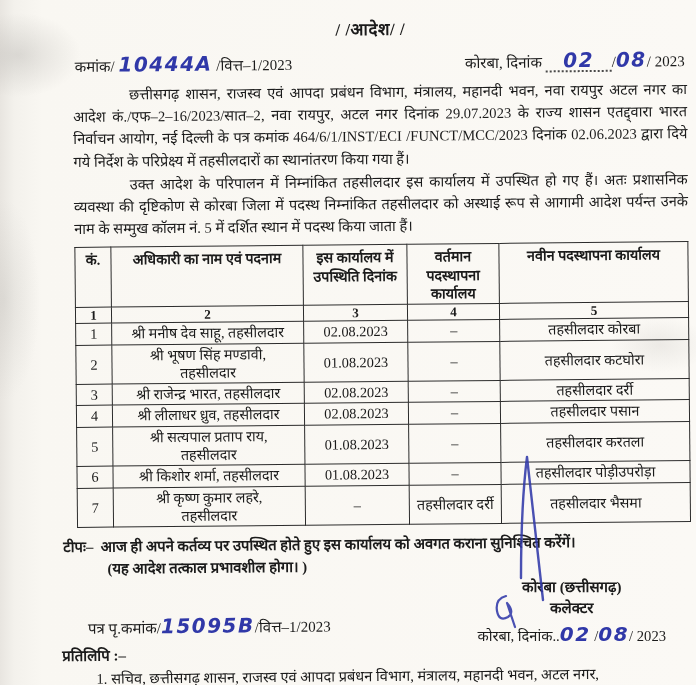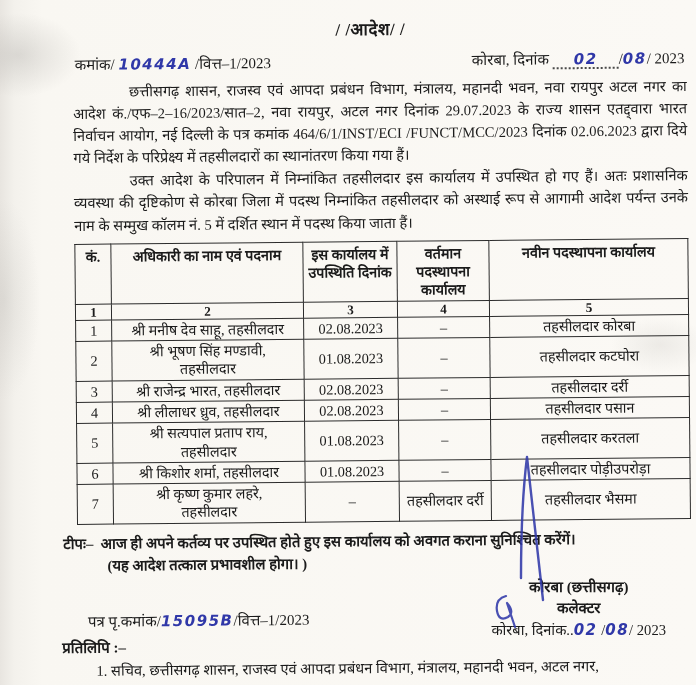--- a/index.html
+++ b/index.html
@@ -19,35 +19,35 @@
   .content {
     position:absolute; left:0; top:0; width:696px;
     padding:10px 10px 0 72px;
     transform:rotate(-0.55deg); transform-origin:40% 0;
   }
   .title { text-align:center; font-weight:bold; font-size:17px; margin:8px 18px 10px 0; letter-spacing:.5px; }
   .refline { display:flex; justify-content:space-between; align-items:flex-end; font-size:15px; margin:0 2px 7px 2px; }
   .ink {
     color:var(--ink);
     font-family:"DejaVu Sans",sans-serif;
-    font-style:italic; font-weight:bold; letter-spacing:1.5px; font-size:15px;
+    font-style:italic; font-weight:bold; letter-spacing:1.5px; font-size:20px;
   }
   .dotted {
     display:inline-block; min-width:66px; text-align:center;
     border-bottom:2px dotted #4a4a4a; line-height:.9; padding:0 4px;
   }
   .para { font-size:14.6px; line-height:1.52; text-align:justify; text-indent:56px; margin:0 0 1px; }
   table.transfer { border-collapse:collapse; width:100%; margin-top:7px; font-size:14.3px; }
   .transfer td, .transfer th { border:1.7px solid #2c2c2c; padding:1px 3px; text-align:center; line-height:1.28; }
   .transfer th { font-weight:bold; vertical-align:top; padding-top:3px; }
   .numrow td { font-weight:bold; font-size:13.2px; line-height:1.15; padding:0 2px; }
   .cell-name { white-space:pre-line; }
   .cell-sno { width:36px; }
   .cell-name-col { width:192px; }
-  .cell-date-col { width:94px; }
+  .cell-date-col { width:104px; }
   .cell-cur-col { width:92px; }
   .note { font-size:14.8px; font-weight:bold; margin:8px 0 0 -14px; line-height:1.5; }
   .note .indent { padding-left:44px; font-weight:bold; }
   .sig {
     position:absolute; right:30px; top:577px; text-align:center;
     font-size:15px; font-weight:bold; line-height:1.42; white-space:nowrap;
   }
   .sig .sig-date { font-weight:normal; font-size:14.6px;text-align:center; }
   .ref2 { font-size:15px; margin:34px 0 0 10px; }
   .copy-label { font-size:15px; font-weight:bold; margin:6px 0 0 -16px; }

